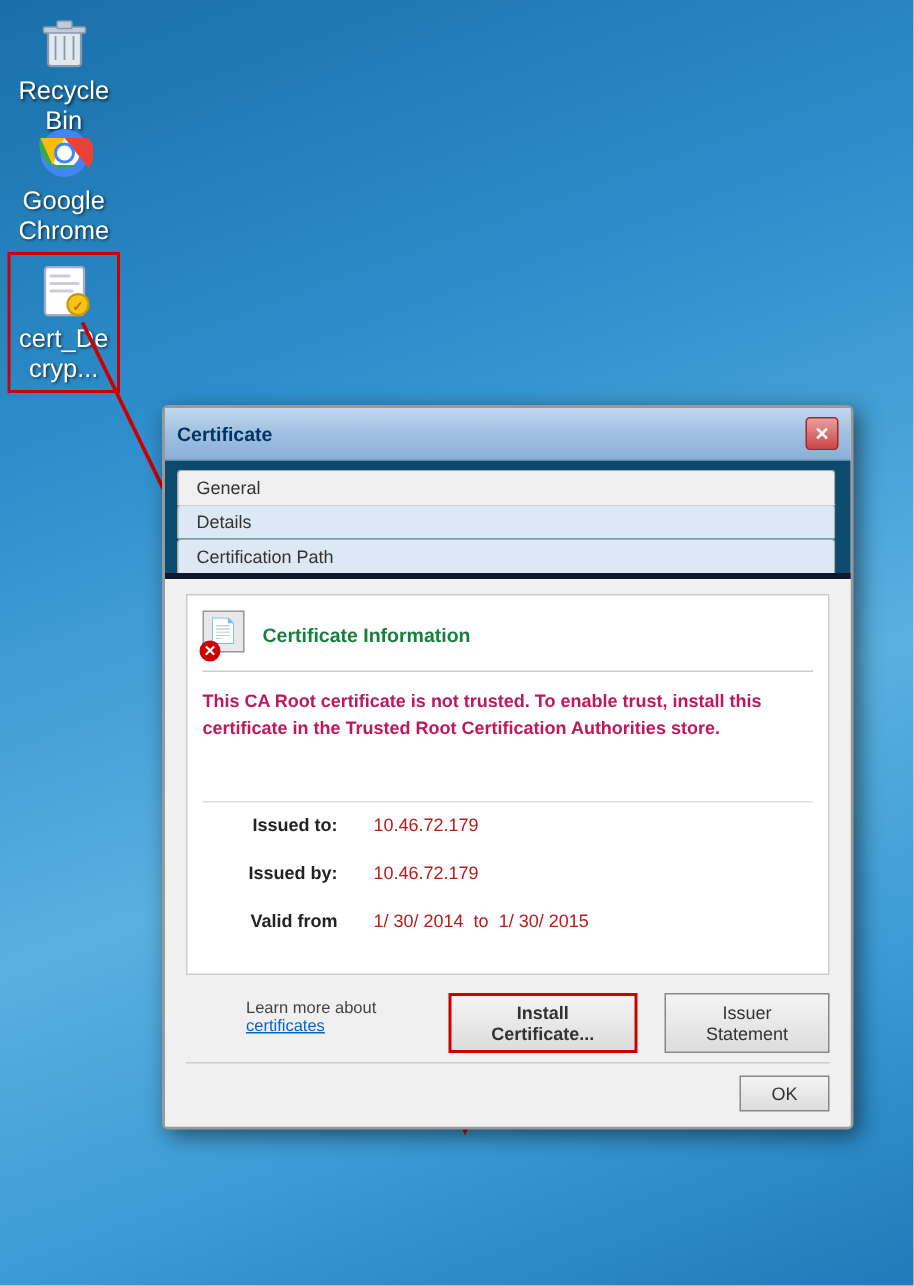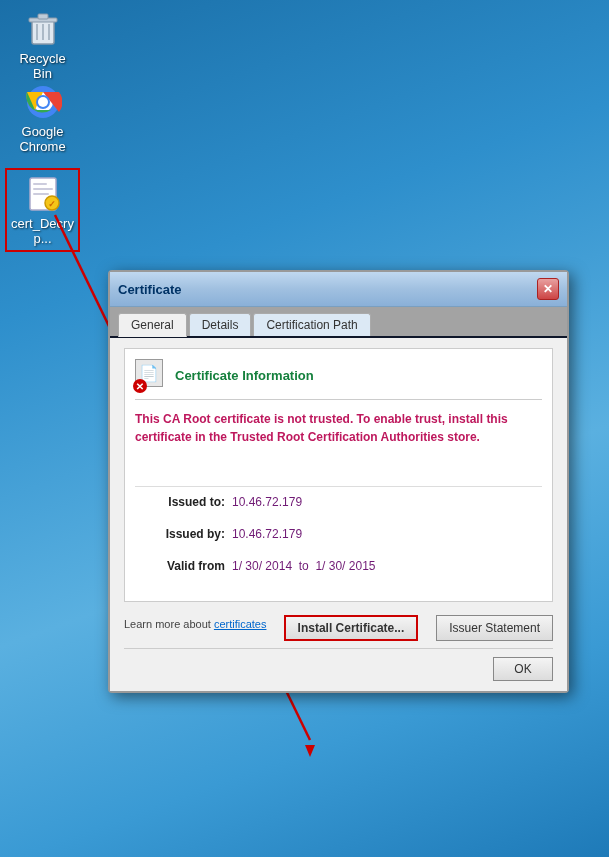--- a/index.html
+++ b/index.html
@@ -28,21 +28,21 @@
       width: 40px;
       height: 40px;
       display: flex;
       align-items: center;
       justify-content: center;
       font-size: 28px;
     }
 
     .desktop-icon .icon-label {
       color: white;
-      font-size: 13px;
+      font-size: 17px;
       text-align: center;
       text-shadow: 1px 1px 2px rgba(0,0,0,0.7);
       margin-top: 2px;
       word-break: break-word;
     }
 
     
     .recycle-bin-icon {
       top: 5px;
       left: 5px;
@@ -113,22 +113,23 @@
       justify-content: center;
       color: white;
       font-size: 12px;
       font-weight: bold;
     }
 
     
     .tab-bar {
       display: flex;
       padding: 6px 8px 0 8px;
-      background: #a3a3a3;
-      border-bottom: 2px solid #0f172a;
+      background: #0c4a6e;
+      border-bottom: 4px solid #0f172a;
+      flex-direction: column;
     }
 
     .tab {
       padding: 4px 12px;
       font-size: 12px;
       border: 1px solid #aaa;
       border-bottom: none;
       background: #dce9f5;
       cursor: pointer;
       color: #333;
@@ -224,33 +225,34 @@
       display: flex;
       margin-bottom: 18px;
       font-size: 12px;
       color: #222;
     }
 
     .cert-detail-label {
       font-weight: 700;
       min-width: 90px;
       text-align: right;
-      margin-right: 7px;
+      margin-right: 24px;
     }
 
     .cert-detail-value {
-      color: #701a75;
+      color: #b91c1c;
     }
 
     
     .learn-more {
       font-size: 11px;
       color: #444;
       padding: 4px 0;
       margin-bottom: 8px;
+      margin-left: 40px;
     }
 
     .learn-more a {
       color: #0066cc;
       text-decoration: underline;
     }
 
     .btn {
       padding: 4px 12px;
       font-size: 12px;

